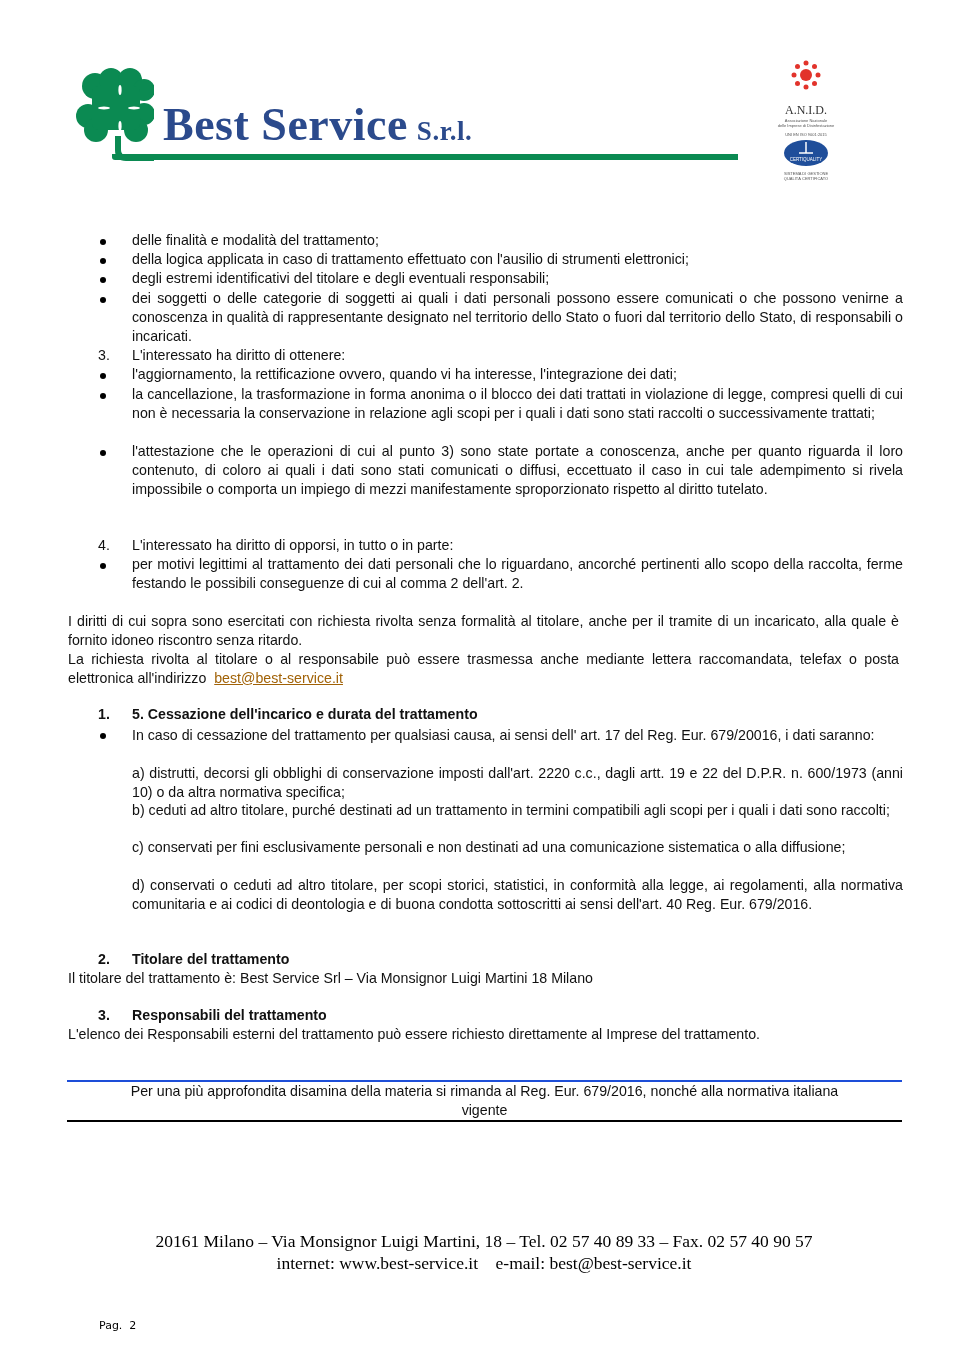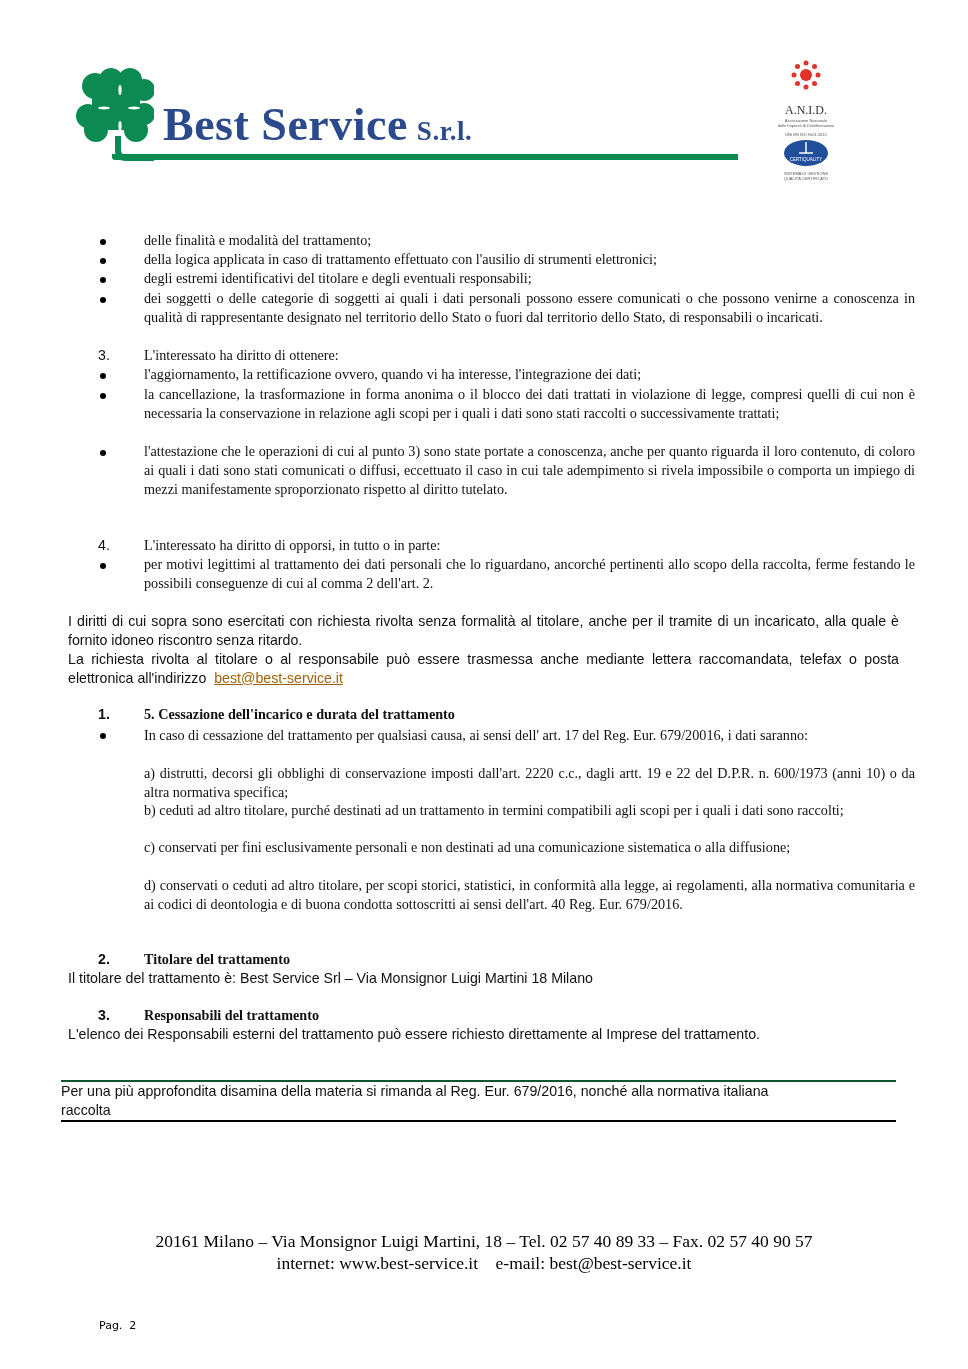--- a/index.html
+++ b/index.html
@@ -12,29 +12,29 @@
   #logo-title { left: 163px; top: 98px; font-family: "Liberation Serif", serif;
     font-weight: bold; color: #2b4a8c; font-size: 46px; letter-spacing: 0.5px; white-space: nowrap; }
   #logo-title .srl { font-size: 27px; margin-left: 9px; }
   #logo-line { left: 112px; top: 154px; width: 626px; height: 6px; background: #0b8a52; border-radius: 0 0 0 3px; }
   #cert-block { left: 776px; top: 60px; width: 60px; height: 116px; text-align: center; }
   .cert-small { font-family: "Liberation Sans", sans-serif; font-size: 4px; color: #555; line-height: 5px; }
   .anid-name { font-family: "Liberation Serif", serif; font-size: 12px; color: #333; margin-top: 9px; }
 
   
   .txt { font-size: 14.2px; line-height: 18.8px; color: #111; }
-  .item { position: absolute; left: 144px; width: 771px; text-align: justify; font-family: Liberation Serif, serif; }
+  .item { position: absolute; left: 132px; width: 771px; text-align: justify; }
   .marker { position: absolute; left: 98px; width: 20px; }
   .bullet { width: 6px; height: 6px; background: #000; border-radius: 50%; position: absolute; left: 100px; }
   .para { position: absolute; left: 68px; width: 831px; text-align: justify; }
   .bold { font-weight: bold; }
   .link { color: #a16207; text-decoration: underline; }
 
   
-  #note-box { left: 61px; top: 1080px; width: 835px; height: 38px; border-top: 2px solid #14532d; border-bottom: 2px solid #000; text-align: left; }
+  #note-box { left: 67px; top: 1080px; width: 835px; height: 38px; border-top: 2px solid #1d4ed8; border-bottom: 2px solid #000; text-align: center; }
   #contact { left: 0; width: 968px; top: 1230px; text-align: center; font-family: "Liberation Serif", serif; font-size: 17.5px; line-height: 22px; color: #000; }
   #page-num { left: 99px; top: 1319px; font-family: "DejaVu Sans", sans-serif; font-size: 11px; }
 </style>
 </head>
 <body>
 
 <div class="abs" id="logo-clover">
   <svg width="80" height="100" viewBox="0 0 80 100">
     <g fill="#0b8a52">
       <circle cx="21" cy="20" r="13"></circle>
@@ -140,20 +140,20 @@
   <div class="marker bold" style="top:950px;">2.</div>
   <div class="item bold" style="top:950px;">Titolare del trattamento</div>
   <div class="para" style="top:969px;">Il titolare del trattamento è: Best Service Srl – Via Monsignor Luigi Martini 18 Milano</div>
   <div class="marker bold" style="top:1006px;">3.</div>
   <div class="item bold" style="top:1006px;">Responsabili del trattamento</div>
   <div class="para" style="top:1025px;">L'elenco dei Responsabili esterni del trattamento può essere richiesto direttamente al Imprese del trattamento.</div>
 </div>
 
 <div class="abs txt" id="note-box">
   <div>Per una più approfondita disamina della materia si rimanda al Reg. Eur. 679/2016, nonché alla normativa italiana</div>
-  <div>raccolta</div>
+  <div>vigente</div>
 </div>
 
 <div class="abs" id="contact">
   <div>20161 Milano – Via Monsignor Luigi Martini, 18 – Tel. 02 57 40 89 33 – Fax. 02 57 40 90 57</div>
   <div style="white-space:pre;">internet: www.best-service.it    e-mail: best@best-service.it</div>
 </div>
 <div class="abs" id="page-num" style="white-space:pre;">Pag.  2</div>
 
 </body></html>

